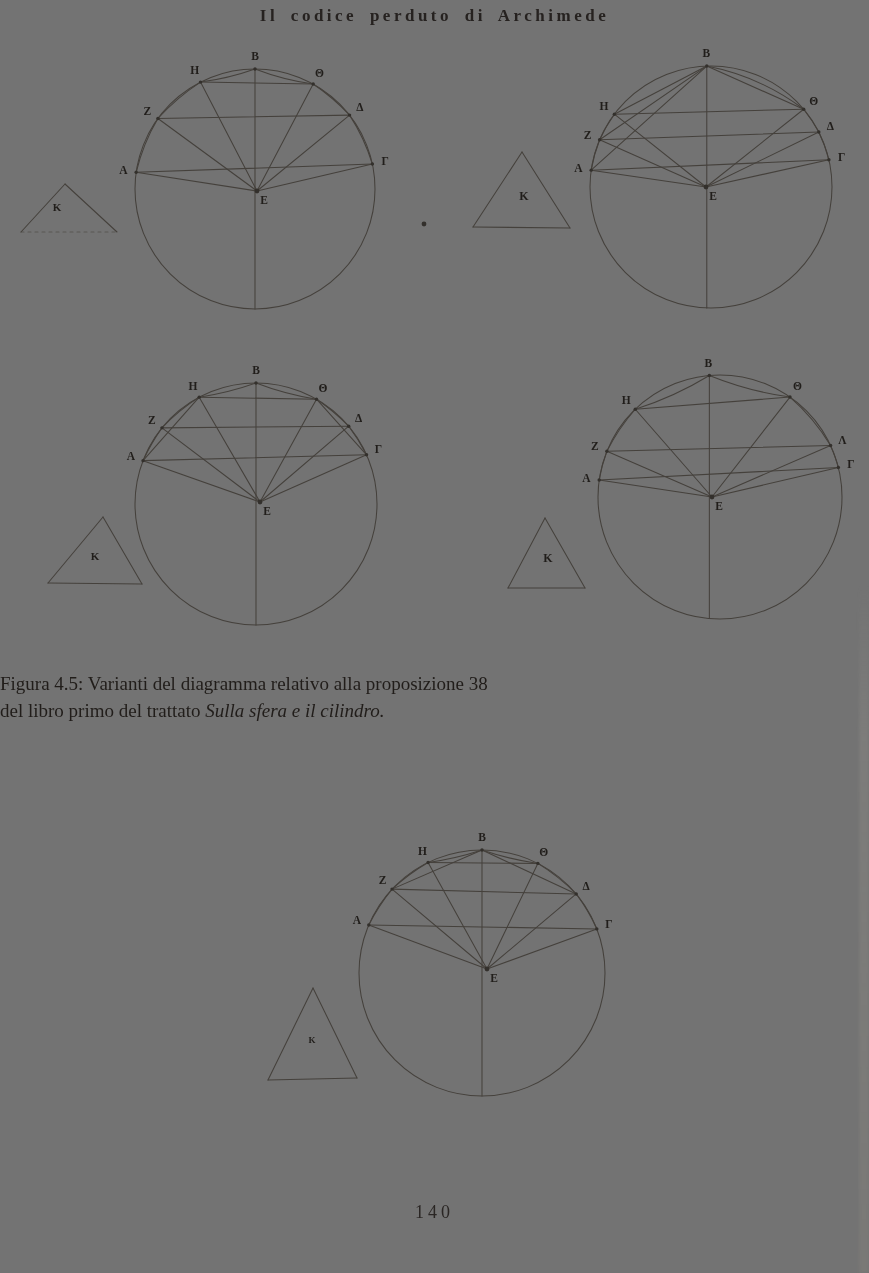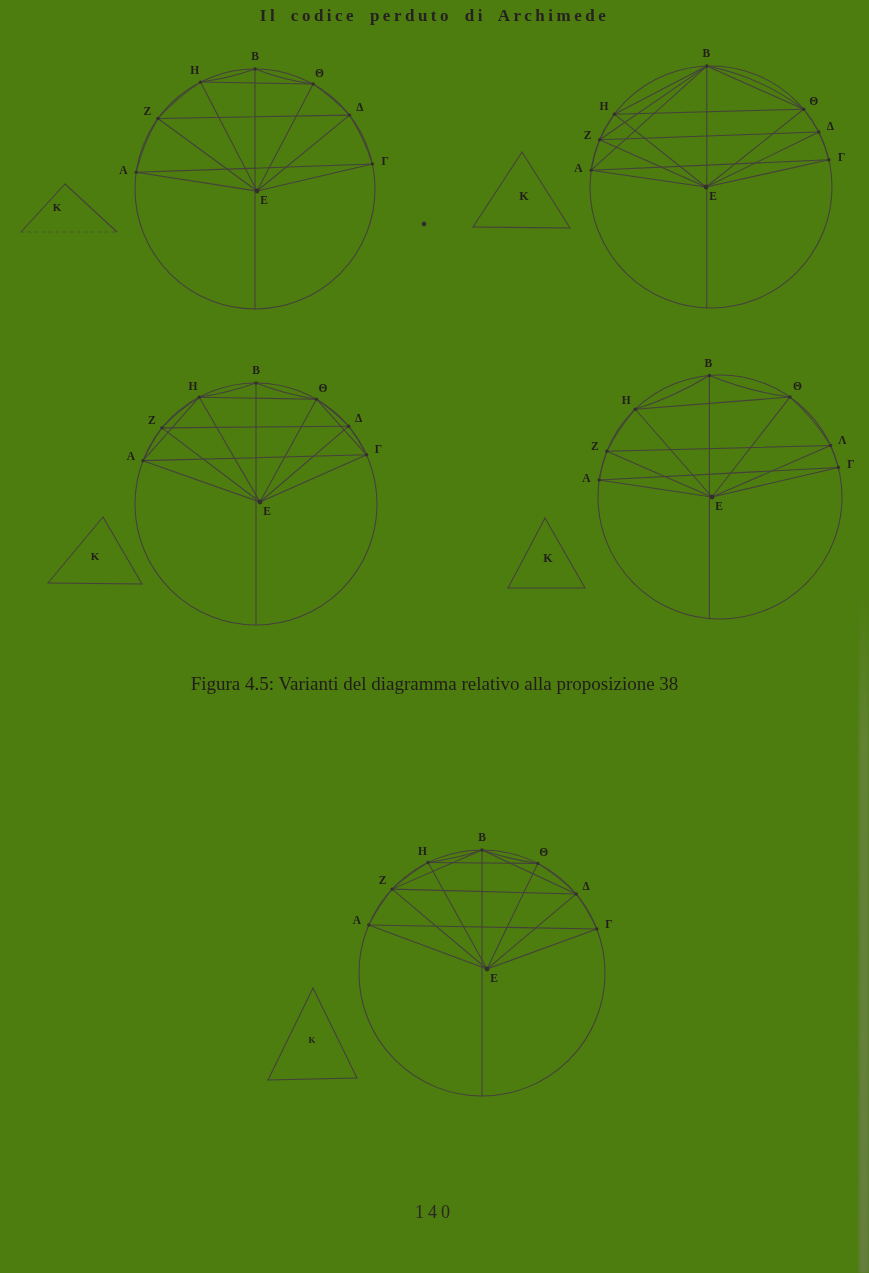--- a/index.html
+++ b/index.html
@@ -1,34 +1,33 @@
 <!DOCTYPE html>
 <html><head>
 <meta charset="utf-8">
 <style>
   html,body{margin:0;padding:0;background:#e8e8e6;}
   #page{
     position:relative;
     width:869px;height:1273px;
     margin:0 auto;
-    background:#4d7c0f;
+    background:#737373;
     overflow:hidden;
     font-family:"Liberation Serif","DejaVu Serif",serif;
     color:#1f1c19;
   }
   .running-header{
     position:absolute;top:6px;left:0;width:100%;
     text-align:center;
     font-size:17px;font-weight:600;
     letter-spacing:3.5px;word-spacing:5px;
     color:#262220;
   }
   .caption{
     position:absolute;left:0;width:100%;
-    text-align:center;
     font-size:19px;line-height:27px;
     color:#211d1a;
   }
   #caption-45{top:670px;}
   #caption-46{top:1144px;}
   .caption .it{font-style:italic;}
   .page-number{
     position:absolute;top:1202px;left:0;width:100%;
     text-align:center;
     font-size:18px;letter-spacing:4px;
@@ -271,19 +270,20 @@
           <line x1="313" y1="988" x2="357" y2="1078"></line>
           <line x1="268" y1="1080" x2="357" y2="1078"></line>
           <text x="312" y="1043" text-anchor="middle" font-size="9">K</text>
         </g>
       </g>
       <circle cx="424" cy="224" r="2.4" class="dot"></circle>
     </svg>
 
   <div class="caption" id="caption-45">
     <div>Figura 4.5: Varianti del diagramma relativo alla proposizione 38</div>
+    <div><span>del libro primo del trattato </span><span class="it">Sulla sfera e il cilindro.</span></div>
   </div>
 
 
   <div class="page-number">140</div>
 
   <div class="edge-shadow"></div>
 </div>
 
 </body></html>

